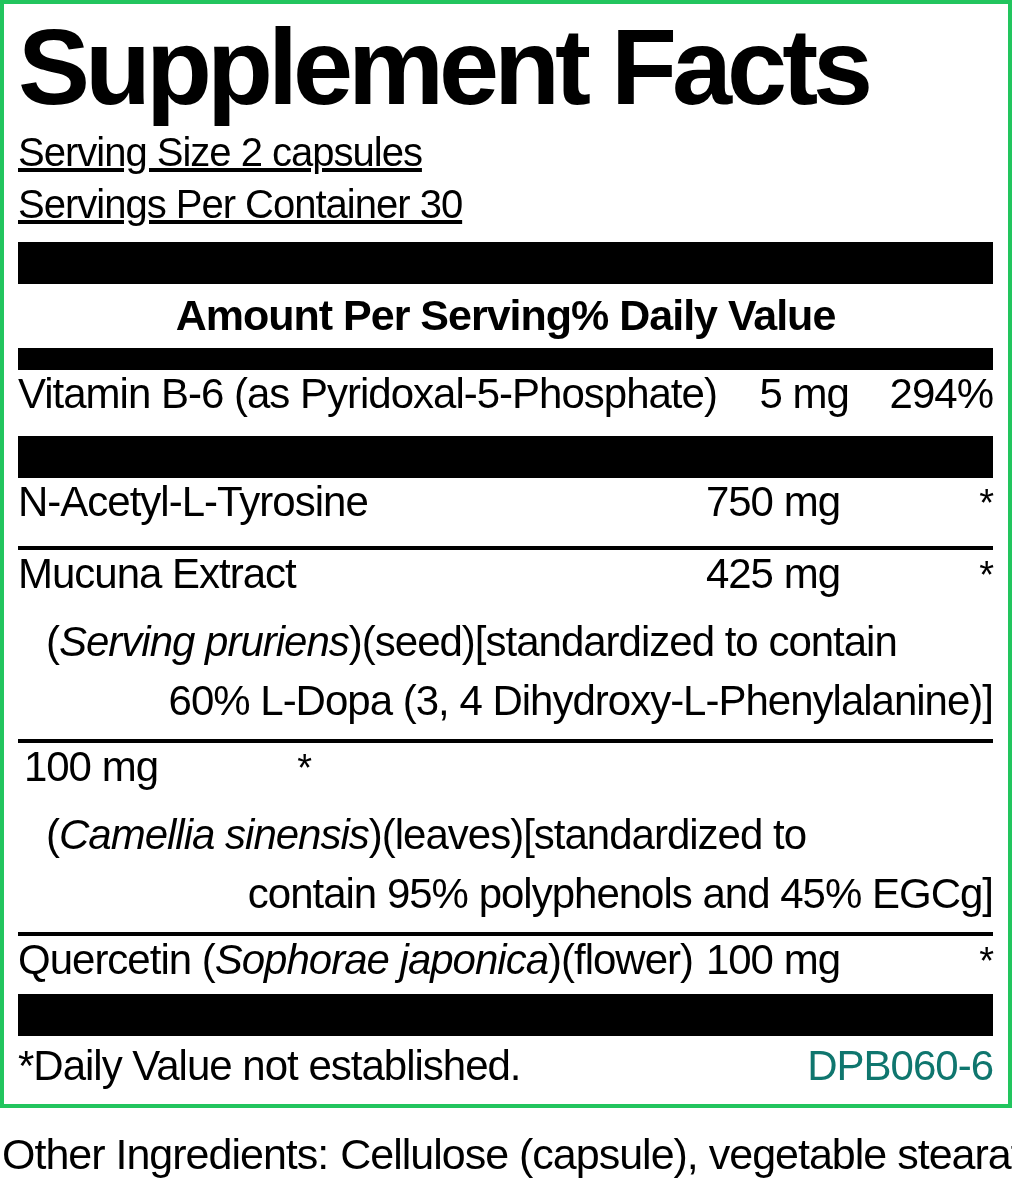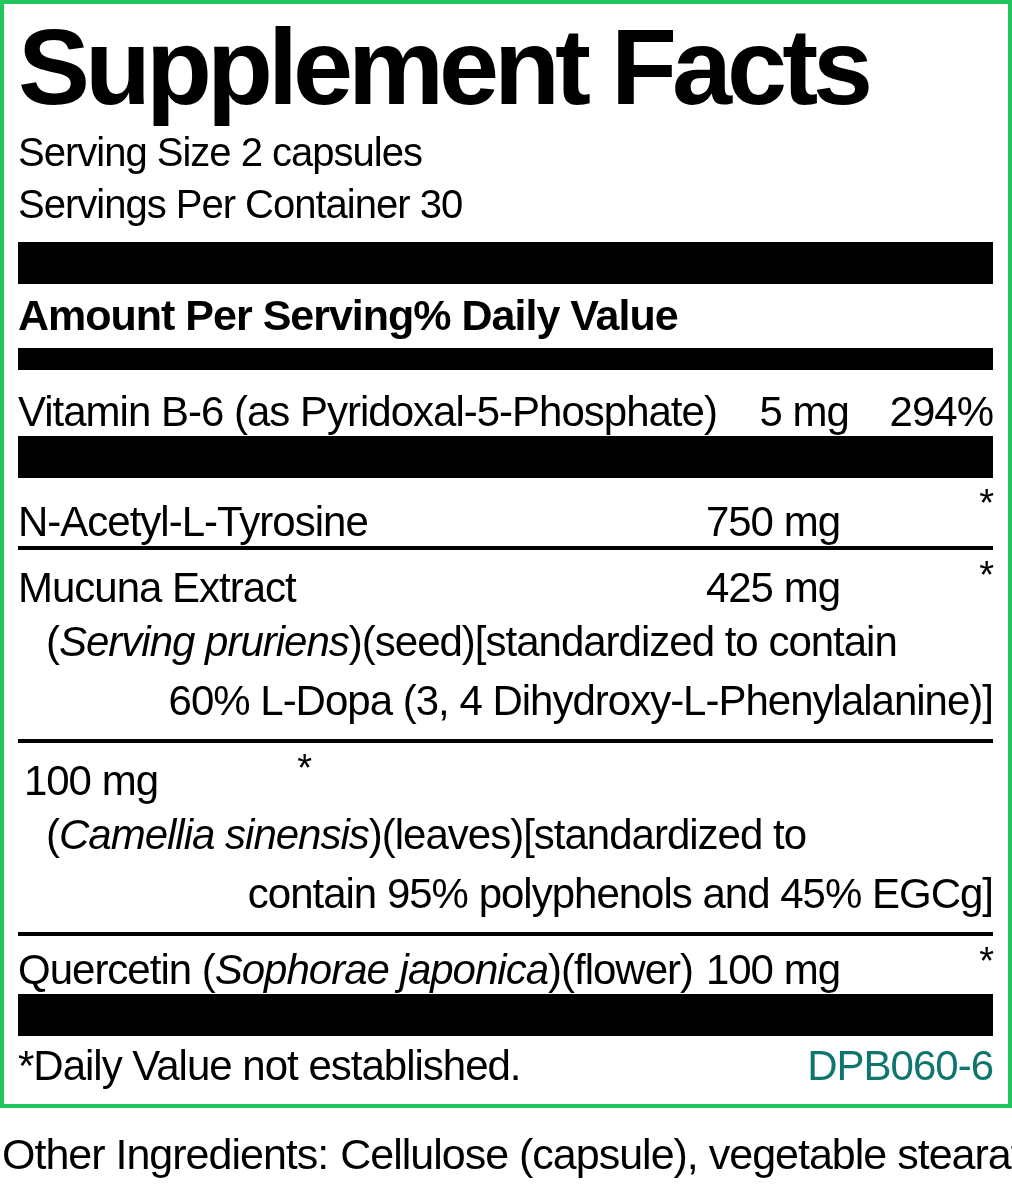--- a/index.html
+++ b/index.html
@@ -27,37 +27,38 @@
     font-weight: bold;
     letter-spacing: -5px;
     line-height: 0.94;
     margin: 2px 0 8px 0;
     white-space: nowrap;
   }
   .serving-line {
     font-size: 40px;
     line-height: 1.3;
     letter-spacing: -1px;
+    text-decoration: underline;
   }
   .bar { background: #000; width: 100%; }
   .bar-thick { height: 42px; }
   .bar-mid { height: 22px; }
   .bar-1 { margin-top: 12px; }
   .hdr-row {
     display: flex;
-    justify-content: flex-start;
+    justify-content: center;
     align-items: center;
     min-height: 64px;
     font-size: 43px;
     font-weight: bold;
     letter-spacing: -1px;
   }
   .row-main {
     display: flex;
-    align-items: flex-end;
+    align-items: flex-start;
     font-size: 42px;
     letter-spacing: -1px;
   }
   .h66 { min-height: 66px; }
   .h68 { min-height: 68px; }
   .h62 { min-height: 62px; }
   .h58 { min-height: 58px; }
   .cell-name { flex: 1; white-space: nowrap; }
   .cell-amt { width: 140px; text-align: right; white-space: nowrap; }
   .cell-dv { width: 153px; text-align: right; white-space: nowrap; }

